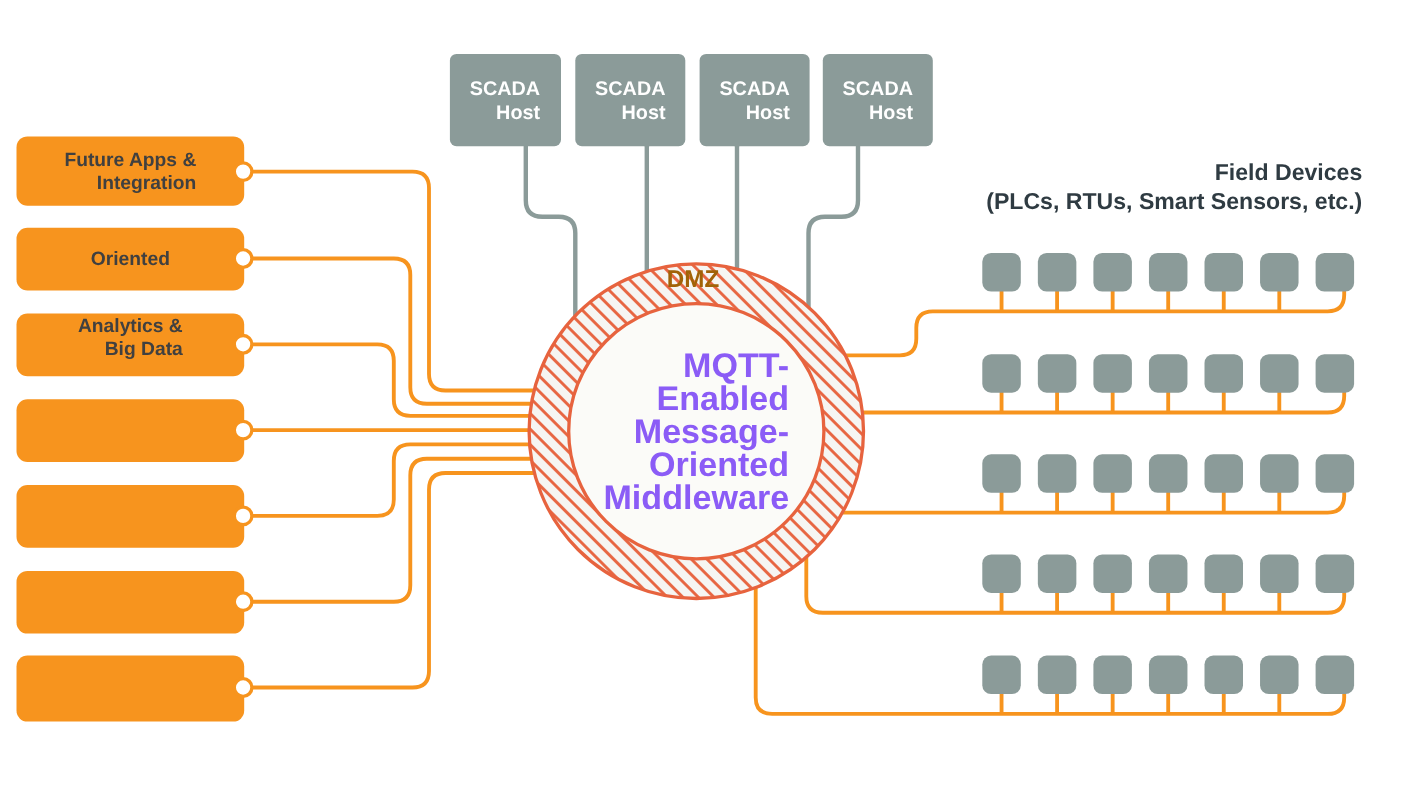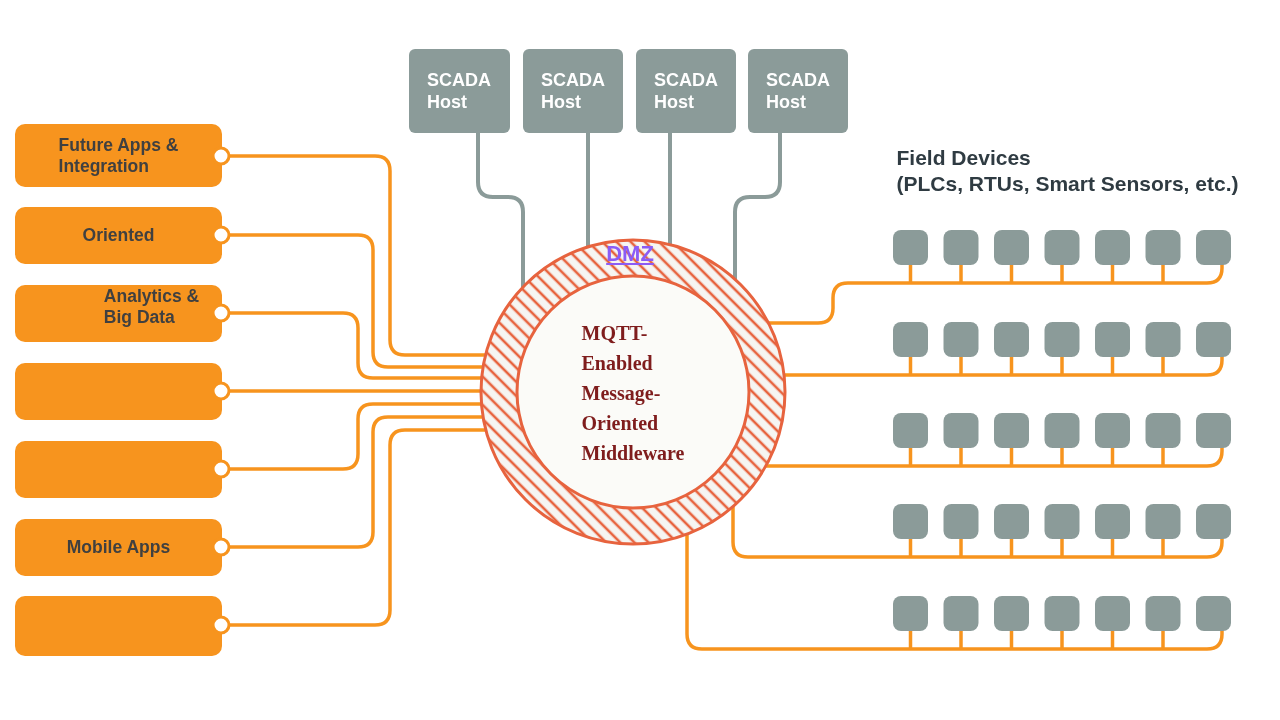--- a/index.html
+++ b/index.html
@@ -3,27 +3,27 @@
 <meta charset="utf-8">
 <style>
   html,body{margin:0;padding:0;background:#ffffff;}
   .stage{
     position:relative;width:1280px;height:720px;background:#ffffff;overflow:hidden;
     font-family:"Liberation Sans", sans-serif;
   }
   .stage svg{position:absolute;left:0;top:0;}
   .lbl{
     position:absolute;display:flex;align-items:center;justify-content:center;
-    text-align:left;white-space:pre-line;font-weight:bold;pointer-events:none;
+    text-align:right;white-space:pre-line;font-weight:bold;pointer-events:none;
   }
   .app-lbl{color:#404040;font-size:17.5px;line-height:21px;width:207px;left:15px;}
   .scada-lbl{color:#ffffff;font-size:18px;line-height:22px;width:100px;height:84px;top:49px;}
   .fd-title{color:#2f3b42;font-size:21px;line-height:26px;left:845px;top:145px;width:445px;}
-  .dmz-lbl{color:#8b5cf6;font-size:22px;line-height:24px;left:588px;top:242px;width:84px;text-decoration:underline;}
-  .mqtt-lbl{color:#7f1d1d;font-size:20px;line-height:30px;left:513px;top:270px;width:240px;height:245px;font-family:Liberation Serif, serif;}
+  .dmz-lbl{color:#a16207;font-size:22px;line-height:24px;left:588px;top:242px;width:84px;}
+  .mqtt-lbl{color:#8b5cf6;font-size:31px;line-height:30px;left:513px;top:270px;width:240px;height:245px;}
 </style>
 </head>
 <body>
 
 <div class="stage">
 
   <svg width="1280" height="720" viewBox="0 0 1280 720">
     <defs>
       <pattern id="hatch" patternUnits="userSpaceOnUse" width="10" height="10" patternTransform="rotate(-45)">
         <rect width="10" height="10" fill="#F6F5F2"></rect>
@@ -151,23 +151,22 @@
       <circle cx="221" cy="625" r="8"></circle>
     </g>
 
     <circle cx="633" cy="392" r="116" fill="#FBFBF8"></circle>
     <path d="M481 392 a152 152 0 1 0 304 0 a152 152 0 1 0 -304 0 M517 392 a116 116 0 1 0 232 0 a116 116 0 1 0 -232 0" fill="url(#hatch)" fill-rule="evenodd" stroke="#E7633E" stroke-width="3"></path>
   </svg>
 
   <div class="lbl app-lbl" style="top:124px;height:63px;">Future Apps &amp;
 Integration</div>
   <div class="lbl app-lbl" style="top:207px;height:57px;">Oriented</div>
-  <div class="lbl app-lbl" style="top:285px;height:44px;padding-left:33px;">Analytics &amp;
+  <div class="lbl app-lbl" style="top:285px;height:44px;">Analytics &amp;
 Big Data</div>
-  <div class="lbl app-lbl" style="top:519px;height:57px;">Mobile Apps</div>
 
   <div class="lbl scada-lbl" style="left:409px;">SCADA
 Host</div>
   <div class="lbl scada-lbl" style="left:523px;">SCADA
 Host</div>
   <div class="lbl scada-lbl" style="left:636px;">SCADA
 Host</div>
   <div class="lbl scada-lbl" style="left:748px;">SCADA
 Host</div>
 

